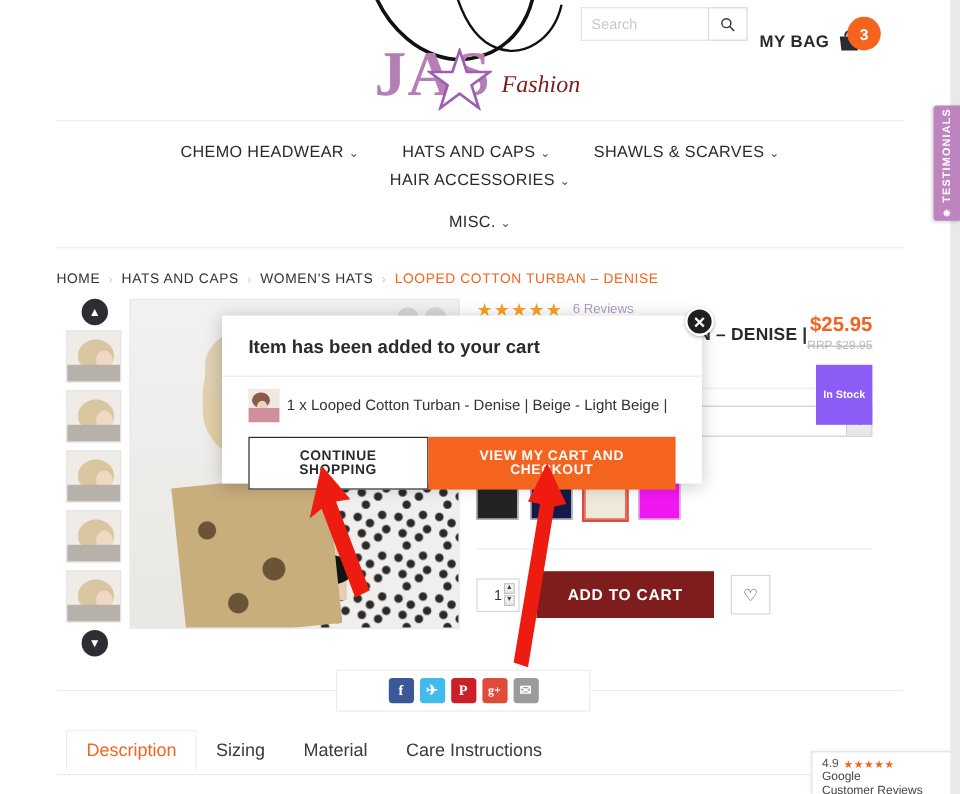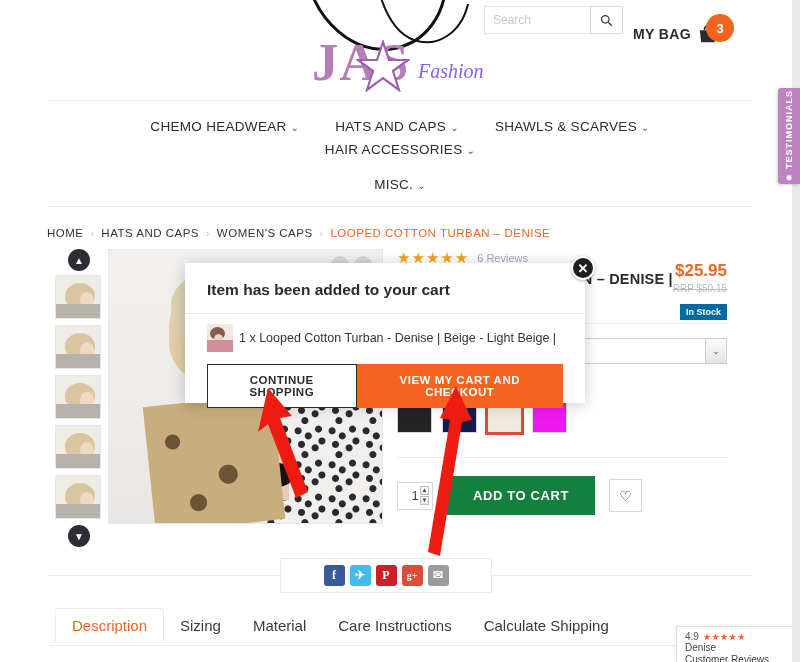--- a/index.html
+++ b/index.html
@@ -20,21 +20,21 @@
   .logo-arc { position:absolute; left:0; top:0; }
   .logo-text {
     position:absolute; left:16px; top:38px;
     font-family:"Liberation Serif", serif;
     font-size:53px; font-weight:700; color:#b57fb5; letter-spacing:1px;
   }
   .logo-star { position:absolute; left:60px; top:46px; }
   .logo-sub {
     position:absolute; left:122px; top:66px;
     font-family:"Liberation Serif", serif;
-    font-style:italic; font-size:20px; color:#8b5cf6;
+    font-style:italic; font-size:20px; color:#7f1d1d;
   }
 
   .search-wrap { position:absolute; left:484px; top:6px; display:flex; }
   .search-input {
     width:106px; height:28px; border:1px solid #e2e2e2; border-right:none;
     padding:0 8px; font-size:12px; color:#333; outline:none; background:#fff;
     font-family:"Liberation Sans", sans-serif;
   }
   .search-input::placeholder { color:#c9c9c9; }
   .search-btn {
@@ -137,22 +137,22 @@
   
   .pinfo { position:absolute; left:397px; top:0; width:330px; }
   .rating-row { display:flex; align-items:center; gap:8px; }
   .stars { color:#f7a31a; font-size:15px; letter-spacing:1px; }
   .reviews-link { font-size:11px; color:#b09ec4; cursor:pointer; }
   .ptitle { font-size:14.5px; font-weight:700; color:#2b2b2b; margin-top:4px; letter-spacing:.2px; }
   .price-block { position:absolute; right:0; top:12px; text-align:right; }
   .price { font-size:17px; font-weight:700; color:#f4641e; }
   .rrp { font-size:10px; color:#b9b9b9; text-decoration:line-through; margin-top:2px; }
   .instock {
-    display:inline-block; margin-top:10px; background:#0369a1; color:#fff;
-    font-size:9px; font-weight:700; padding:3px 6px;
+    display:inline-block; margin-top:10px; background:#8b5cf6; color:#fff;
+    font-size:9px; font-weight:700; padding:20px 6px;
   }
   .sep-line { border-top:1px solid #ececec; margin-top:36px; }
   .select-row { margin-top:14px; }
   .sel {
     width:330px; height:26px; border:1px solid #cfcfcf; background:#fff;
     display:flex; align-items:center; justify-content:flex-end; padding-right:0;
   }
   .sel-btn { width:21px; height:24px; background:linear-gradient(#fbfbfb,#e4e4e4);
     border-left:1px solid #cfcfcf; display:flex; align-items:center; justify-content:center;
     font-size:9px; color:#555; cursor:pointer; }
@@ -161,21 +161,21 @@
   .sw { width:35px; height:33px; border:1px solid #d5d5d5; cursor:pointer; }
   .sw.selected { outline:2px solid #e04a3a; outline-offset:0px; border-color:#e04a3a; }
   .buy-sep { border-top:1px solid #ececec; margin-top:24px; }
   .buy-row { display:flex; align-items:center; gap:14px; margin-top:18px; }
   .qty { width:36px; height:28px; border:1px solid #d8d8d8; display:flex; align-items:center;
         justify-content:center; font-size:12px; color:#333; position:relative; background:#fff; }
   .qty-spin { position:absolute; right:3px; top:3px; display:flex; flex-direction:column; gap:1px; }
   .qty-spin div { width:9px; height:9px; background:linear-gradient(#fdfdfd,#e6e6e6);
     border:1px solid #bfbfbf; font-size:6px; line-height:7px; text-align:center; color:#444; cursor:pointer; }
   .addcart {
-    width:148px; height:39px; background:#15803d; color:#fff; border:none;
+    width:148px; height:39px; background:#7f1d1d; color:#fff; border:none;
     font-size:13px; font-weight:700; letter-spacing:.6px; cursor:pointer;
     font-family:"Liberation Sans", sans-serif;
   }
   .wish {
     width:33px; height:33px; border:1px solid #d8d8d8; background:#fff; cursor:pointer;
     display:flex; align-items:center; justify-content:center; font-size:14px; color:#3a3a3a;
   }
 
   
   .social-sep { border-top:1px solid #ececec; margin:0 47px; position:absolute; left:0; right:0; top:575px; }
@@ -321,21 +321,21 @@
         <span>MISC.</span><span class="caret">⌄</span>
       </div>
     </div>
   </div>
 
   <div class="breadcrumb">
     <span class="bc-item">HOME</span>
     <span class="bc-sep">›</span>
     <span class="bc-item">HATS AND CAPS</span>
     <span class="bc-sep">›</span>
-    <span class="bc-item">WOMEN'S CAPS</span>
+    <span class="bc-item">WOMEN'S HATS</span>
     <span class="bc-sep">›</span>
     <span class="bc-current">LOOPED COTTON TURBAN – DENISE</span>
   </div>
 
   <div class="product">
 
     <div class="thumbs">
       <div class="thumb-arrow">▲</div>
       <div class="thumb">
           <span class="head"></span>
@@ -383,21 +383,21 @@
 
     <div class="pinfo">
       <div class="rating-row">
         <span class="stars">★★★★★</span>
         <span class="reviews-link">6 Reviews</span>
       </div>
       <div class="ptitle">LOOPED COTTON TURBAN – DENISE |</div>
 
       <div class="price-block">
         <div class="price">$25.95</div>
-        <div class="rrp">RRP $50.15</div>
+        <div class="rrp">RRP $29.95</div>
         <div class="instock">In Stock</div>
       </div>
 
       <div class="sep-line"></div>
 
       <div class="select-row">
         <div class="sel">
           <span></span>
           <span class="sel-btn">⌄</span>
         </div>
@@ -437,29 +437,28 @@
     <div class="sbtn" style="background:#dd4b39;font-size:10px">g+</div>
     <div class="sbtn" style="background:#9b9b9b">✉</div>
   </div>
 
   <div class="tabs-underline"></div>
   <div class="tabs">
     <div class="tab active">Description</div>
     <div class="tab">Sizing</div>
     <div class="tab">Material</div>
     <div class="tab">Care Instructions</div>
-    <div class="tab">Calculate Shipping</div>
   </div>
 
   <div class="greviews">
     <div class="gr-top">
       <span class="gr-score">4.9</span>
       <span class="gr-stars">★★★★★</span>
     </div>
-    <div class="gr-g">Denise</div>
+    <div class="gr-g">Google</div>
     <div class="gr-sub">Customer Reviews</div>
   </div>
 
   <div class="right-edge"></div>
   <div class="testimonials">
     <span class="ttxt">TESTIMONIALS</span>
     <span class="tstar">✸</span>
   </div>
 
   <div class="modal">

